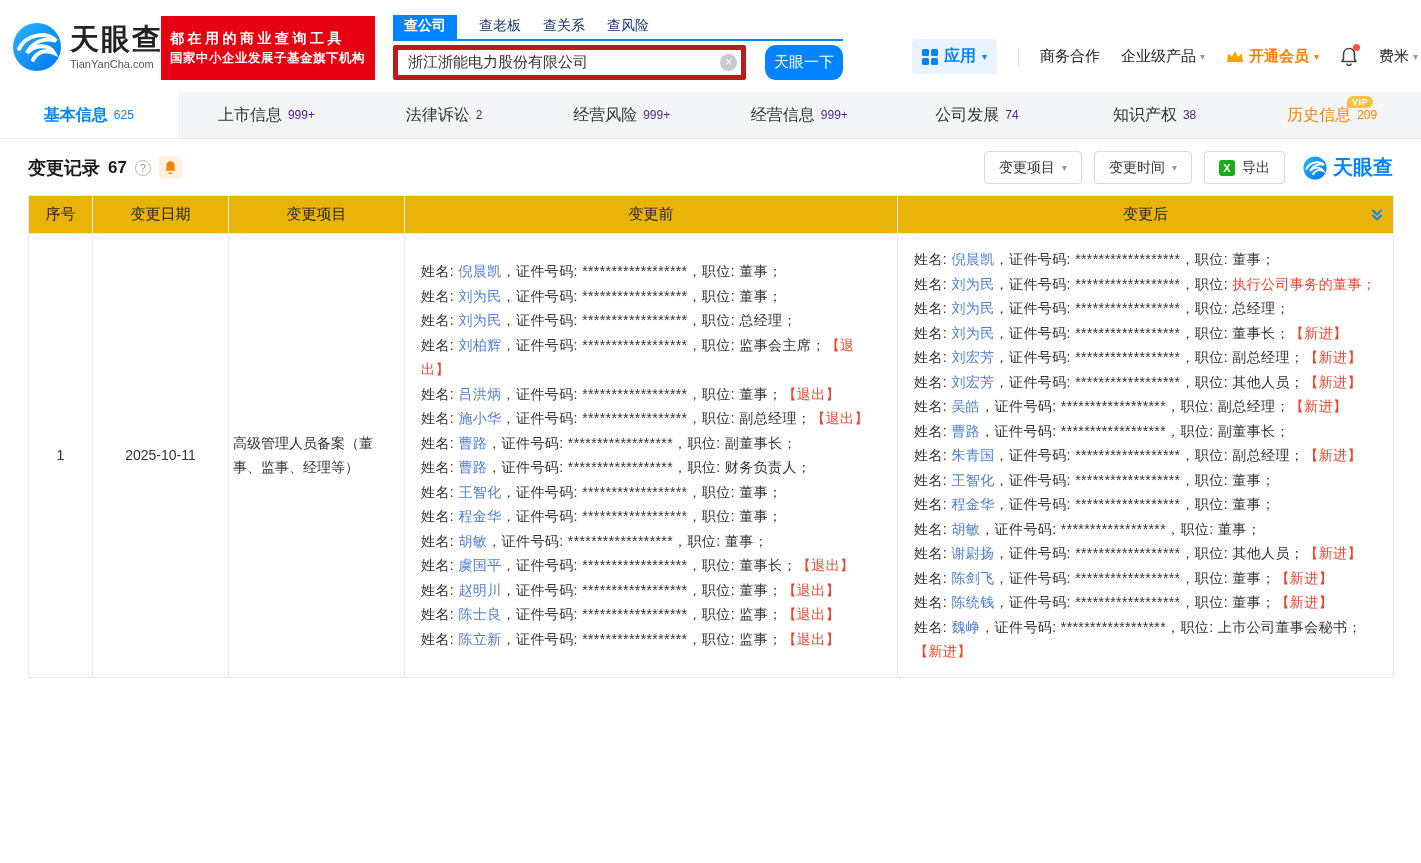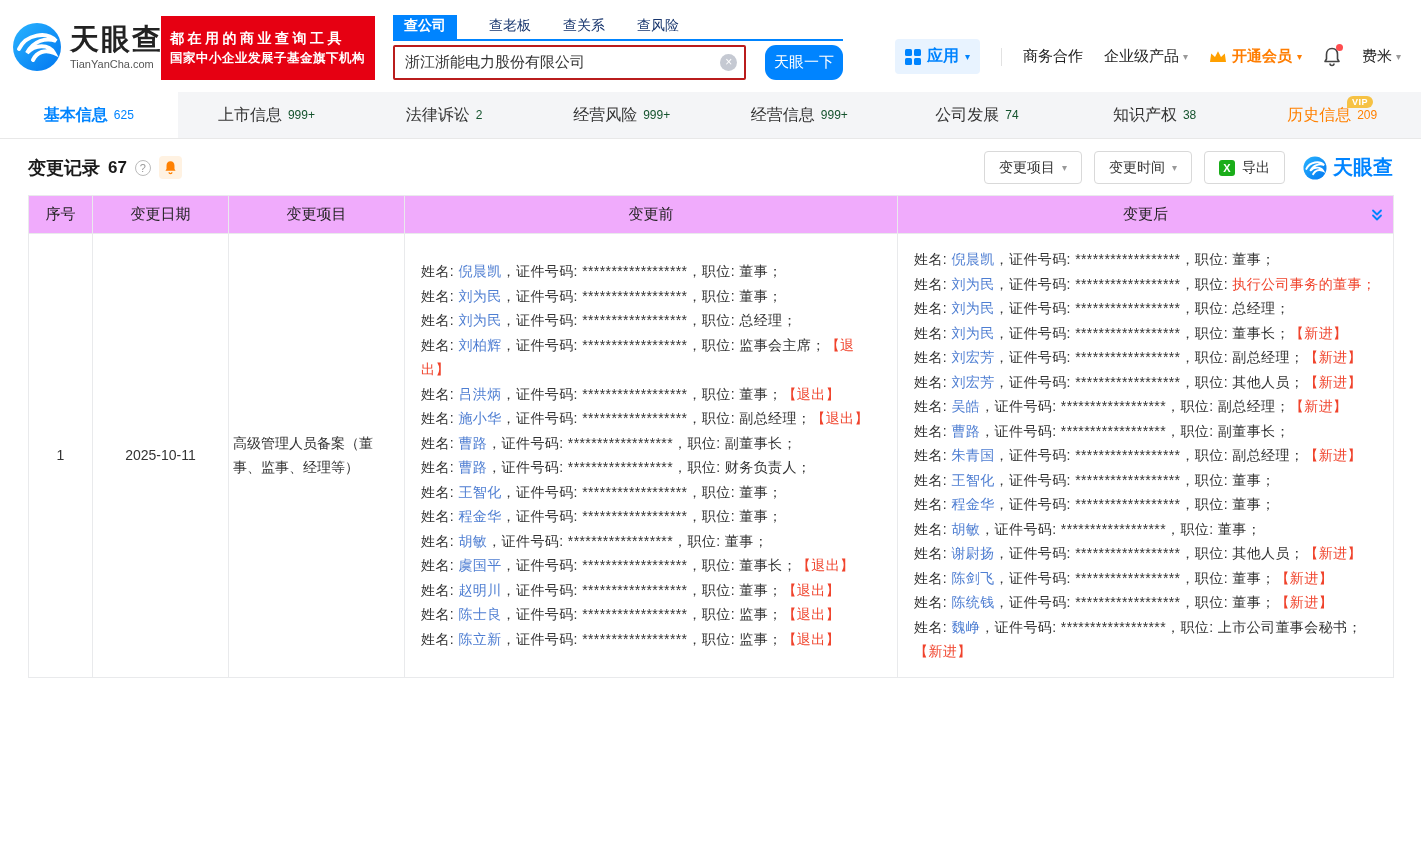--- a/index.html
+++ b/index.html
@@ -15,44 +15,44 @@
   
   .topbar{position:relative;height:92px;background:#fff;}
   .logo{position:absolute;left:12px;top:22px;display:flex;align-items:center;gap:8px;cursor:pointer;}
   .logo-cn{font-size:29px;font-weight:bold;color:#222;letter-spacing:2px;line-height:1;}
   .logo-en{font-size:11px;color:#555;margin-top:4px;}
   .banner{position:absolute;left:161px;top:16px;width:214px;height:64px;background:var(--c-banner_red);
     color:#fff;font-weight:bold;display:flex;flex-direction:column;justify-content:center;padding:0 9px;}
   .banner-l1{font-size:14px;letter-spacing:3.5px;white-space:nowrap;}
   .banner-l2{font-size:12.5px;letter-spacing:.5px;white-space:nowrap;margin-top:2px;}
   .search{position:absolute;left:393px;top:15px;width:450px;}
-  .search-tabs{display:flex;align-items:flex-end;gap:32px;border-bottom:2px solid var(--c-accent);}
+  .search-tabs{display:flex;align-items:flex-end;gap:22px;border-bottom:2px solid var(--c-accent);}
   .s-tab{font-size:14px;color:#17356d;padding:2px 0 4px;}
   .s-tab.on{background:var(--c-accent);color:#fff;padding:2px 11px 4px;font-weight:bold;}
   .search-row{display:flex;margin-top:4px;align-items:center;}
   .search-input-wrap{position:relative;width:363px;}
-  .search-input{width:100%;height:35px;border:2px solid #b91c1c;padding:0 34px 0 10px;font-size:15px;color:#333;outline:none;border-radius:2px;}
+  .search-input{width:100%;height:35px;border:5px solid #b91c1c;padding:0 34px 0 10px;font-size:15px;color:#333;outline:none;border-radius:2px;}
   .clear-icon{position:absolute;right:9px;top:9px;width:17px;height:17px;border-radius:50%;background:#c5c9d2;color:#fff;
     font-size:12px;line-height:16px;text-align:center;cursor:pointer;}
   .search-btn{height:35px;width:80px;margin-left:19px;background:var(--c-accent);border:none;color:#fff;font-size:15px;border-radius:11px;cursor:pointer;}
-  .top-right{position:absolute;right:20px;top:39px;display:flex;align-items:center;gap:21px;}
+  .top-right{position:absolute;right:3px;top:39px;display:flex;align-items:center;gap:21px;}
   .apps-btn{display:flex;align-items:center;gap:6px;background:#e8f3ff;color:var(--c-accent);font-weight:bold;
     font-size:16px;padding:7px 10px;border-radius:4px;cursor:pointer;}
   .apps-btn .caret{color:var(--c-accent);}
   .vdiv{width:1px;height:18px;background:#e2e2e2;}
   .top-link{font-size:15px;color:#222;display:flex;align-items:center;gap:4px;}
   .caret{font-size:10px;color:#999;}
   .vip-link{display:flex;align-items:center;gap:5px;color:#ff7d00;font-size:15px;font-weight:bold;}
   .vip-link .caret{color:#ff7d00;}
   .bell{position:relative;cursor:pointer;display:flex;align-items:center;}
   .bell .dot{position:absolute;top:-3px;right:-2px;width:7px;height:7px;border-radius:50%;background:#ff4d4f;}
   
   .tabs{display:flex;height:47px;background:#f4f5f7;border-bottom:1px solid #e8e8e8;}
   .tab{flex:1;display:flex;align-items:center;justify-content:center;gap:6px;font-size:16px;color:#333;cursor:pointer;position:relative;}
-  .tab .t-count{font-size:12px;color:#14532d;}
+  .tab .t-count{font-size:12px;color:#4c1d95;}
   .tab.on{background:#fff;}
   .tab.on .t-label{color:var(--c-accent);font-weight:bold;}
   .tab.on .t-count{color:var(--c-accent);}
   .tab.gold .t-label,.tab.gold .t-count{color:var(--c-orange);}
   .vip-tag{position:absolute;right:48px;top:4px;background:var(--c-gold);color:#fff;font-size:9px;font-weight:bold;
     padding:1px 5px;border-radius:6px 6px 6px 0;letter-spacing:.5px;}
   
   .section-head{display:flex;justify-content:space-between;align-items:center;margin:12px 28px 11px;}
   .sh-left{display:flex;align-items:center;gap:8px;}
   .sh-title{font-size:18px;font-weight:bold;color:#1a1a1a;}
@@ -61,21 +61,21 @@
   .bell-badge{width:23px;height:23px;background:#fff2e2;border-radius:4px;display:flex;align-items:center;justify-content:center;cursor:pointer;}
   .sh-right{display:flex;align-items:center;gap:12px;}
   #filterBtns{display:flex;gap:12px;}
   .tool-btn{display:flex;align-items:center;gap:7px;background:#fff;border:1px solid #d9d9d9;border-radius:4px;height:33px;
     padding:0 14px;font-size:14px;color:#333;cursor:pointer;font-family:inherit;}
   .xls-icon{display:inline-block;width:16px;height:16px;background:var(--c-excel_green);color:#fff;font-size:11px;font-weight:bold;
     border-radius:3px;line-height:16px;text-align:center;}
   .watermark{display:flex;align-items:center;gap:6px;color:var(--c-accent);font-size:20px;font-weight:bold;margin-left:6px;}
   
   table.grid{width:1365px;margin:0 28px;border-collapse:collapse;table-layout:fixed;}
-  .grid th{background:#f0abfc;height:38px;font-size:15px;font-weight:400;color:#222;border:1px solid #e9eaec;position:relative;}
+  .grid th{background:#eab308;height:38px;font-size:15px;font-weight:400;color:#222;border:1px solid #e9eaec;position:relative;}
   .grid td{border:1px solid #e9eaec;vertical-align:middle;font-size:14px;color:#333;}
   td.c-seq,td.c-date{text-align:center;}
   td.c-item{padding:10px 5px 10px 4px;line-height:24px;}
   td.c-before,td.c-after{padding:13px 16px;line-height:24.5px;letter-spacing:.4px;}
   .entry{margin:0;}
   .plink{color:var(--c-link);}
   .red{color:var(--c-red);}
   .chev{position:absolute;right:9px;top:12px;cursor:pointer;line-height:0;}
 </style>
 </head>

